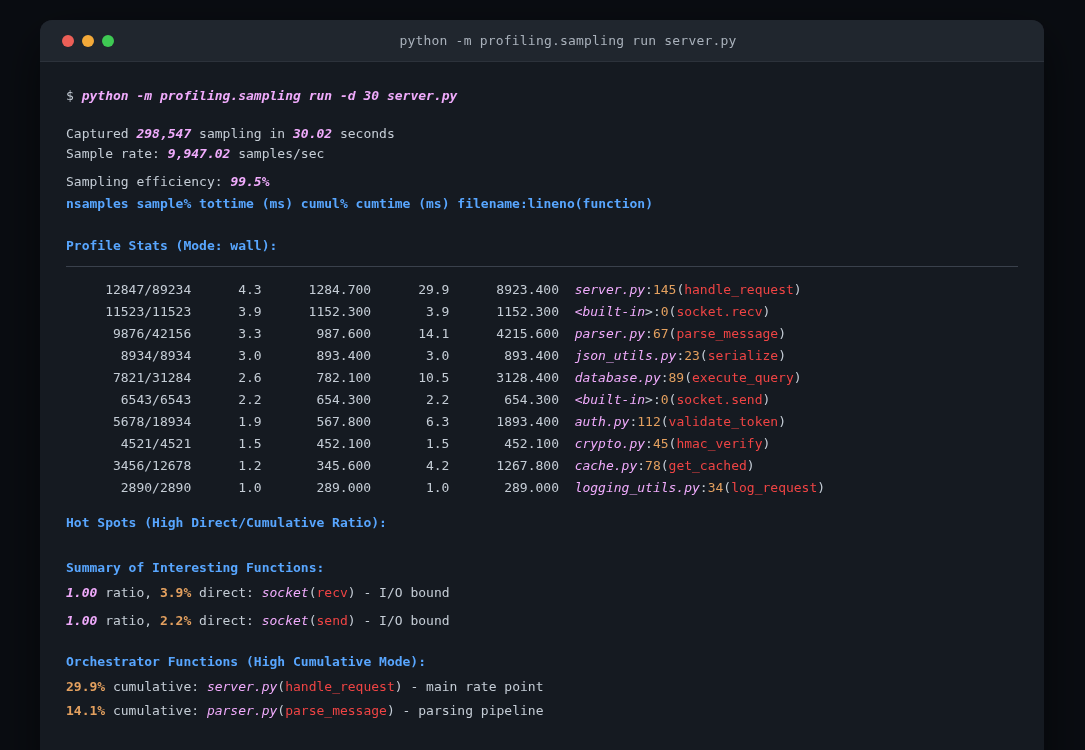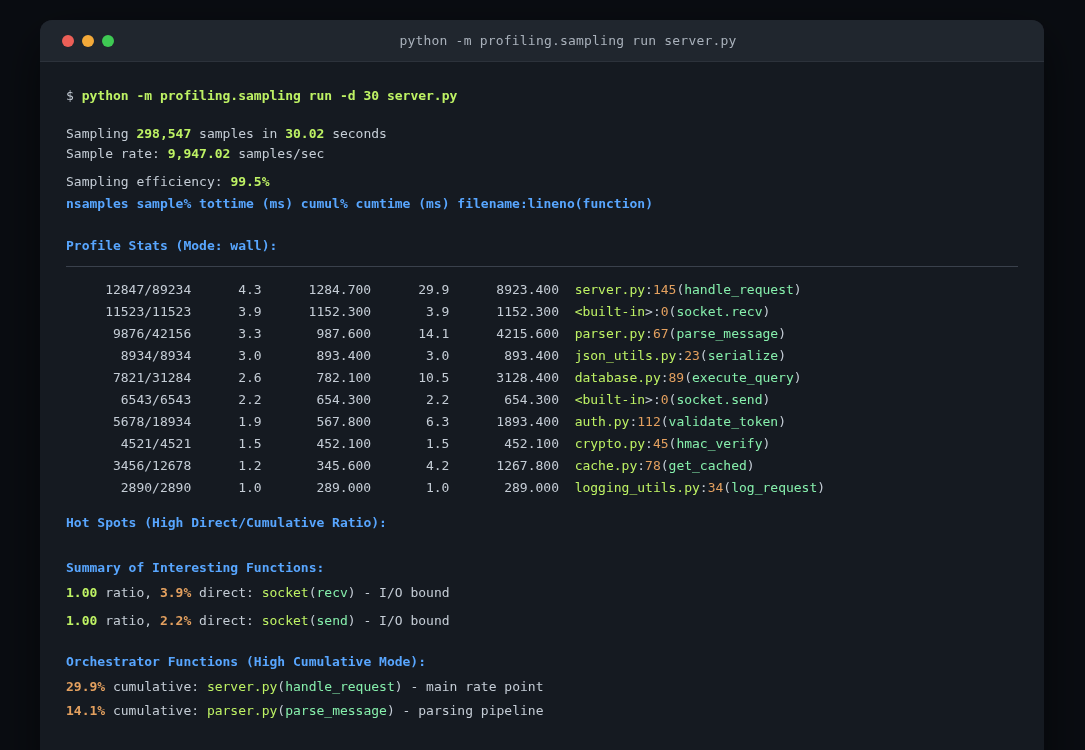--- a/index.html
+++ b/index.html
@@ -39,22 +39,22 @@
     letter-spacing: 0.2px;
   }
   .term {
     padding: 24px 26px 0 26px;
     font-size: 13px;
     line-height: 20px;
     color: #c5cdd6;
   }
   .line { white-space: pre; height: 20px; }
   .fg     { color: #c5cdd6; }
-  .green  { color: #bef264; }
-  .blue   { color: #86efac; margin-top: 40px; }
+  .green  { color: #f0abfc; font-style: italic; }
+  .blue   { color: #ef4444; margin-top: 40px; }
   .orange { color: #e3a05f; }
   .hblue  { color: #58a6ff; font-weight: bold; }
   .b      { font-weight: bold; }
 
   .l-captured { margin-top: 18px; }
   .l-rate     { }
   .l-eff      { margin-top: 8px; }
   .l-ptitle   { margin-top: 22px; }
   .l-theader  { margin-top: 2px; }
   .divider {
@@ -90,21 +90,21 @@
         <span class="light yellow"></span>
         <span class="light green"></span>
       </div>
       <div class="title">python -m profiling.sampling run server.py</div>
     </div>
 
     <div class="term">
 
       <div class="line"><span class="fg">$ </span><span class="green b">python -m profiling.sampling run -d 30 server.py</span></div>
 
-      <div class="line l-captured"><span class="fg">Sampling </span><span class="green b">298,547</span><span class="fg"> samples in </span><span class="green b">30.02</span><span class="fg"> seconds</span></div>
+      <div class="line l-captured"><span class="fg">Captured </span><span class="green b">298,547</span><span class="fg"> sampling in </span><span class="green b">30.02</span><span class="fg"> seconds</span></div>
 
       <div class="line l-rate"><span class="fg">Sample rate: </span><span class="green b">9,947.02</span><span class="fg"> samples/sec</span></div>
 
       <div class="line l-eff"><span class="fg">Sampling efficiency: </span><span class="green b">99.5%</span></div>
 
       <div class="line l-theader hblue">nsamples sample% tottime (ms) cumul% cumtime (ms) filename:lineno(function)</div>
 
       <div class="line l-ptitle hblue">Profile Stats (Mode: wall):</div>
 
       <div class="divider"></div>

